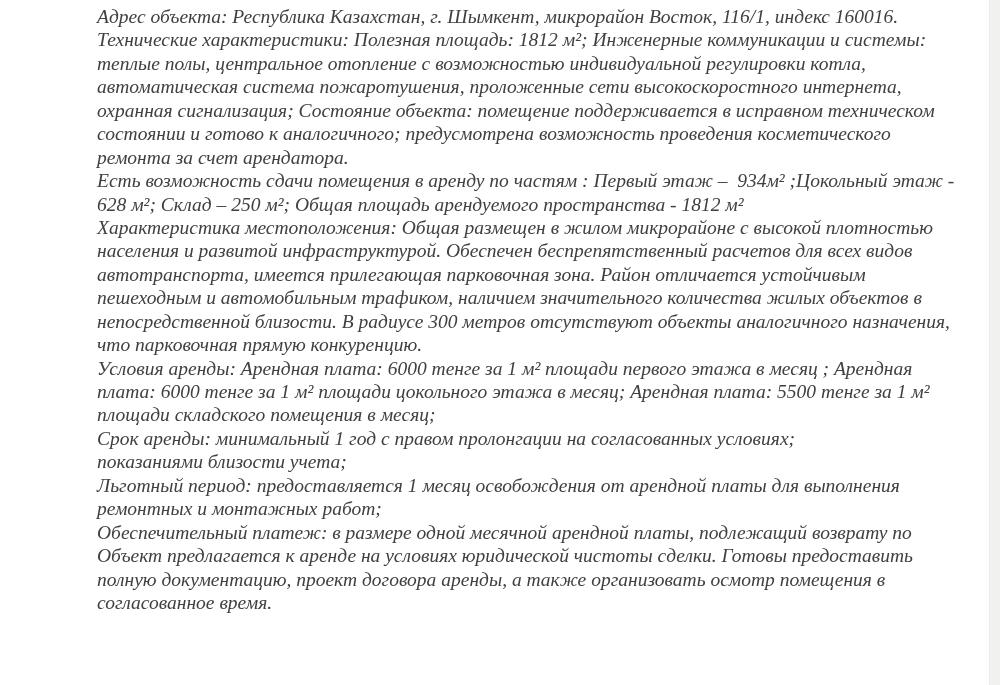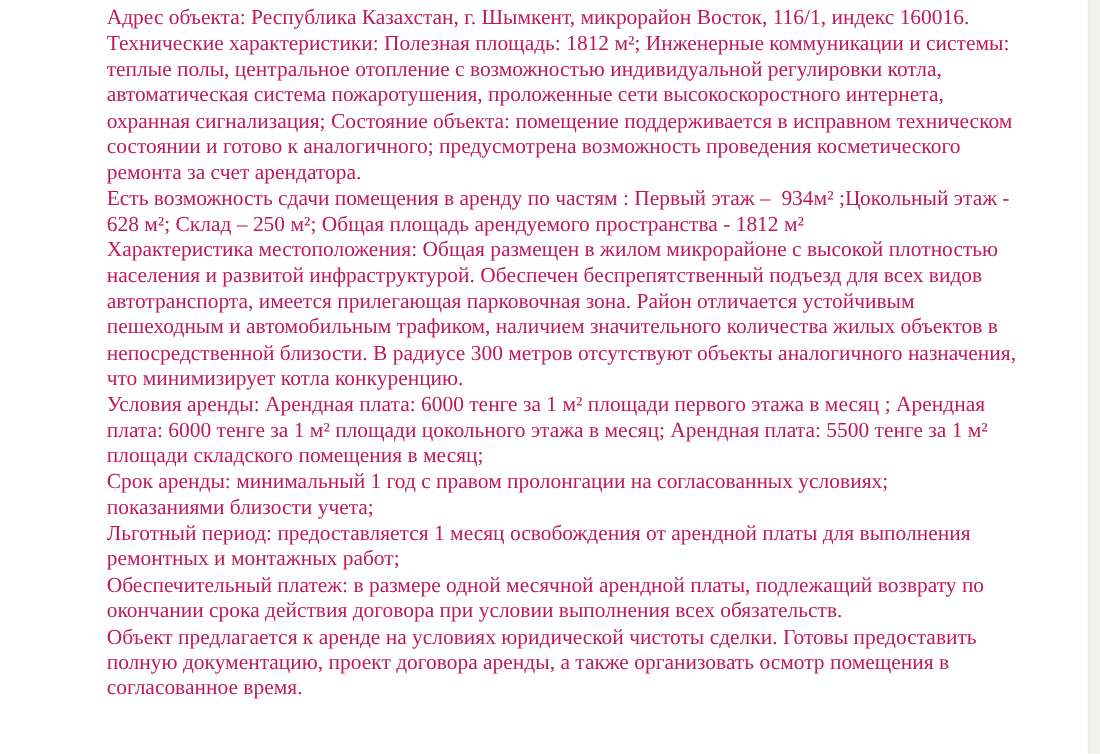--- a/index.html
+++ b/index.html
@@ -20,24 +20,25 @@
     top: 0;
     width: 989px;
     height: 685px;
     background: #ffffff;
   }
   .document-text {
     position: absolute;
     left: 97px;
     top: 5px;
     width: 880px;
-    color: #be185d;
+    color: #404040;
     font-size: 19.5px;
     line-height: 23.45px;
     font-weight: 400;
+    font-style: italic;
   }
   .text-line {
     white-space: pre;
     height: 23.45px;
   }
   .scrollbar-track {
     position: absolute;
     right: 0;
     top: 0;
     width: 11px;
@@ -55,33 +56,32 @@
       <div class="text-line">Адрес объекта: Республика Казахстан, г. Шымкент, микрорайон Восток, 116/1, индекс 160016.</div>
       <div class="text-line">Технические характеристики: Полезная площадь: 1812 м²; Инженерные коммуникации и системы:</div>
       <div class="text-line">теплые полы, центральное отопление с возможностью индивидуальной регулировки котла,</div>
       <div class="text-line">автоматическая система пожаротушения, проложенные сети высокоскоростного интернета,</div>
       <div class="text-line">охранная сигнализация; Состояние объекта: помещение поддерживается в исправном техническом</div>
       <div class="text-line">состоянии и готово к аналогичного; предусмотрена возможность проведения косметического</div>
       <div class="text-line">ремонта за счет арендатора.</div>
       <div class="text-line">Есть возможность сдачи помещения в аренду по частям : Первый этаж –  934м² ;Цокольный этаж -</div>
       <div class="text-line">628 м²; Склад – 250 м²; Общая площадь арендуемого пространства - 1812 м²</div>
       <div class="text-line">Характеристика местоположения: Общая размещен в жилом микрорайоне с высокой плотностью</div>
-      <div class="text-line">населения и развитой инфраструктурой. Обеспечен беспрепятственный подъезд для всех видов</div>
+      <div class="text-line">населения и развитой инфраструктурой. Обеспечен беспрепятственный расчетов для всех видов</div>
       <div class="text-line">автотранспорта, имеется прилегающая парковочная зона. Район отличается устойчивым</div>
       <div class="text-line">пешеходным и автомобильным трафиком, наличием значительного количества жилых объектов в</div>
       <div class="text-line">непосредственной близости. В радиусе 300 метров отсутствуют объекты аналогичного назначения,</div>
-      <div class="text-line">что минимизирует котла конкуренцию.</div>
+      <div class="text-line">что парковочная прямую конкуренцию.</div>
       <div class="text-line">Условия аренды: Арендная плата: 6000 тенге за 1 м² площади первого этажа в месяц ; Арендная</div>
       <div class="text-line">плата: 6000 тенге за 1 м² площади цокольного этажа в месяц; Арендная плата: 5500 тенге за 1 м²</div>
       <div class="text-line">площади складского помещения в месяц;</div>
       <div class="text-line">Срок аренды: минимальный 1 год с правом пролонгации на согласованных условиях;</div>
       <div class="text-line">показаниями близости учета;</div>
       <div class="text-line">Льготный период: предоставляется 1 месяц освобождения от арендной платы для выполнения</div>
       <div class="text-line">ремонтных и монтажных работ;</div>
       <div class="text-line">Обеспечительный платеж: в размере одной месячной арендной платы, подлежащий возврату по</div>
-      <div class="text-line">окончании срока действия договора при условии выполнения всех обязательств.</div>
       <div class="text-line">Объект предлагается к аренде на условиях юридической чистоты сделки. Готовы предоставить</div>
       <div class="text-line">полную документацию, проект договора аренды, а также организовать осмотр помещения в</div>
       <div class="text-line">согласованное время.</div>
     </div>
 </div>
 
 <div class="scrollbar-track"></div>
 
 </body></html>

